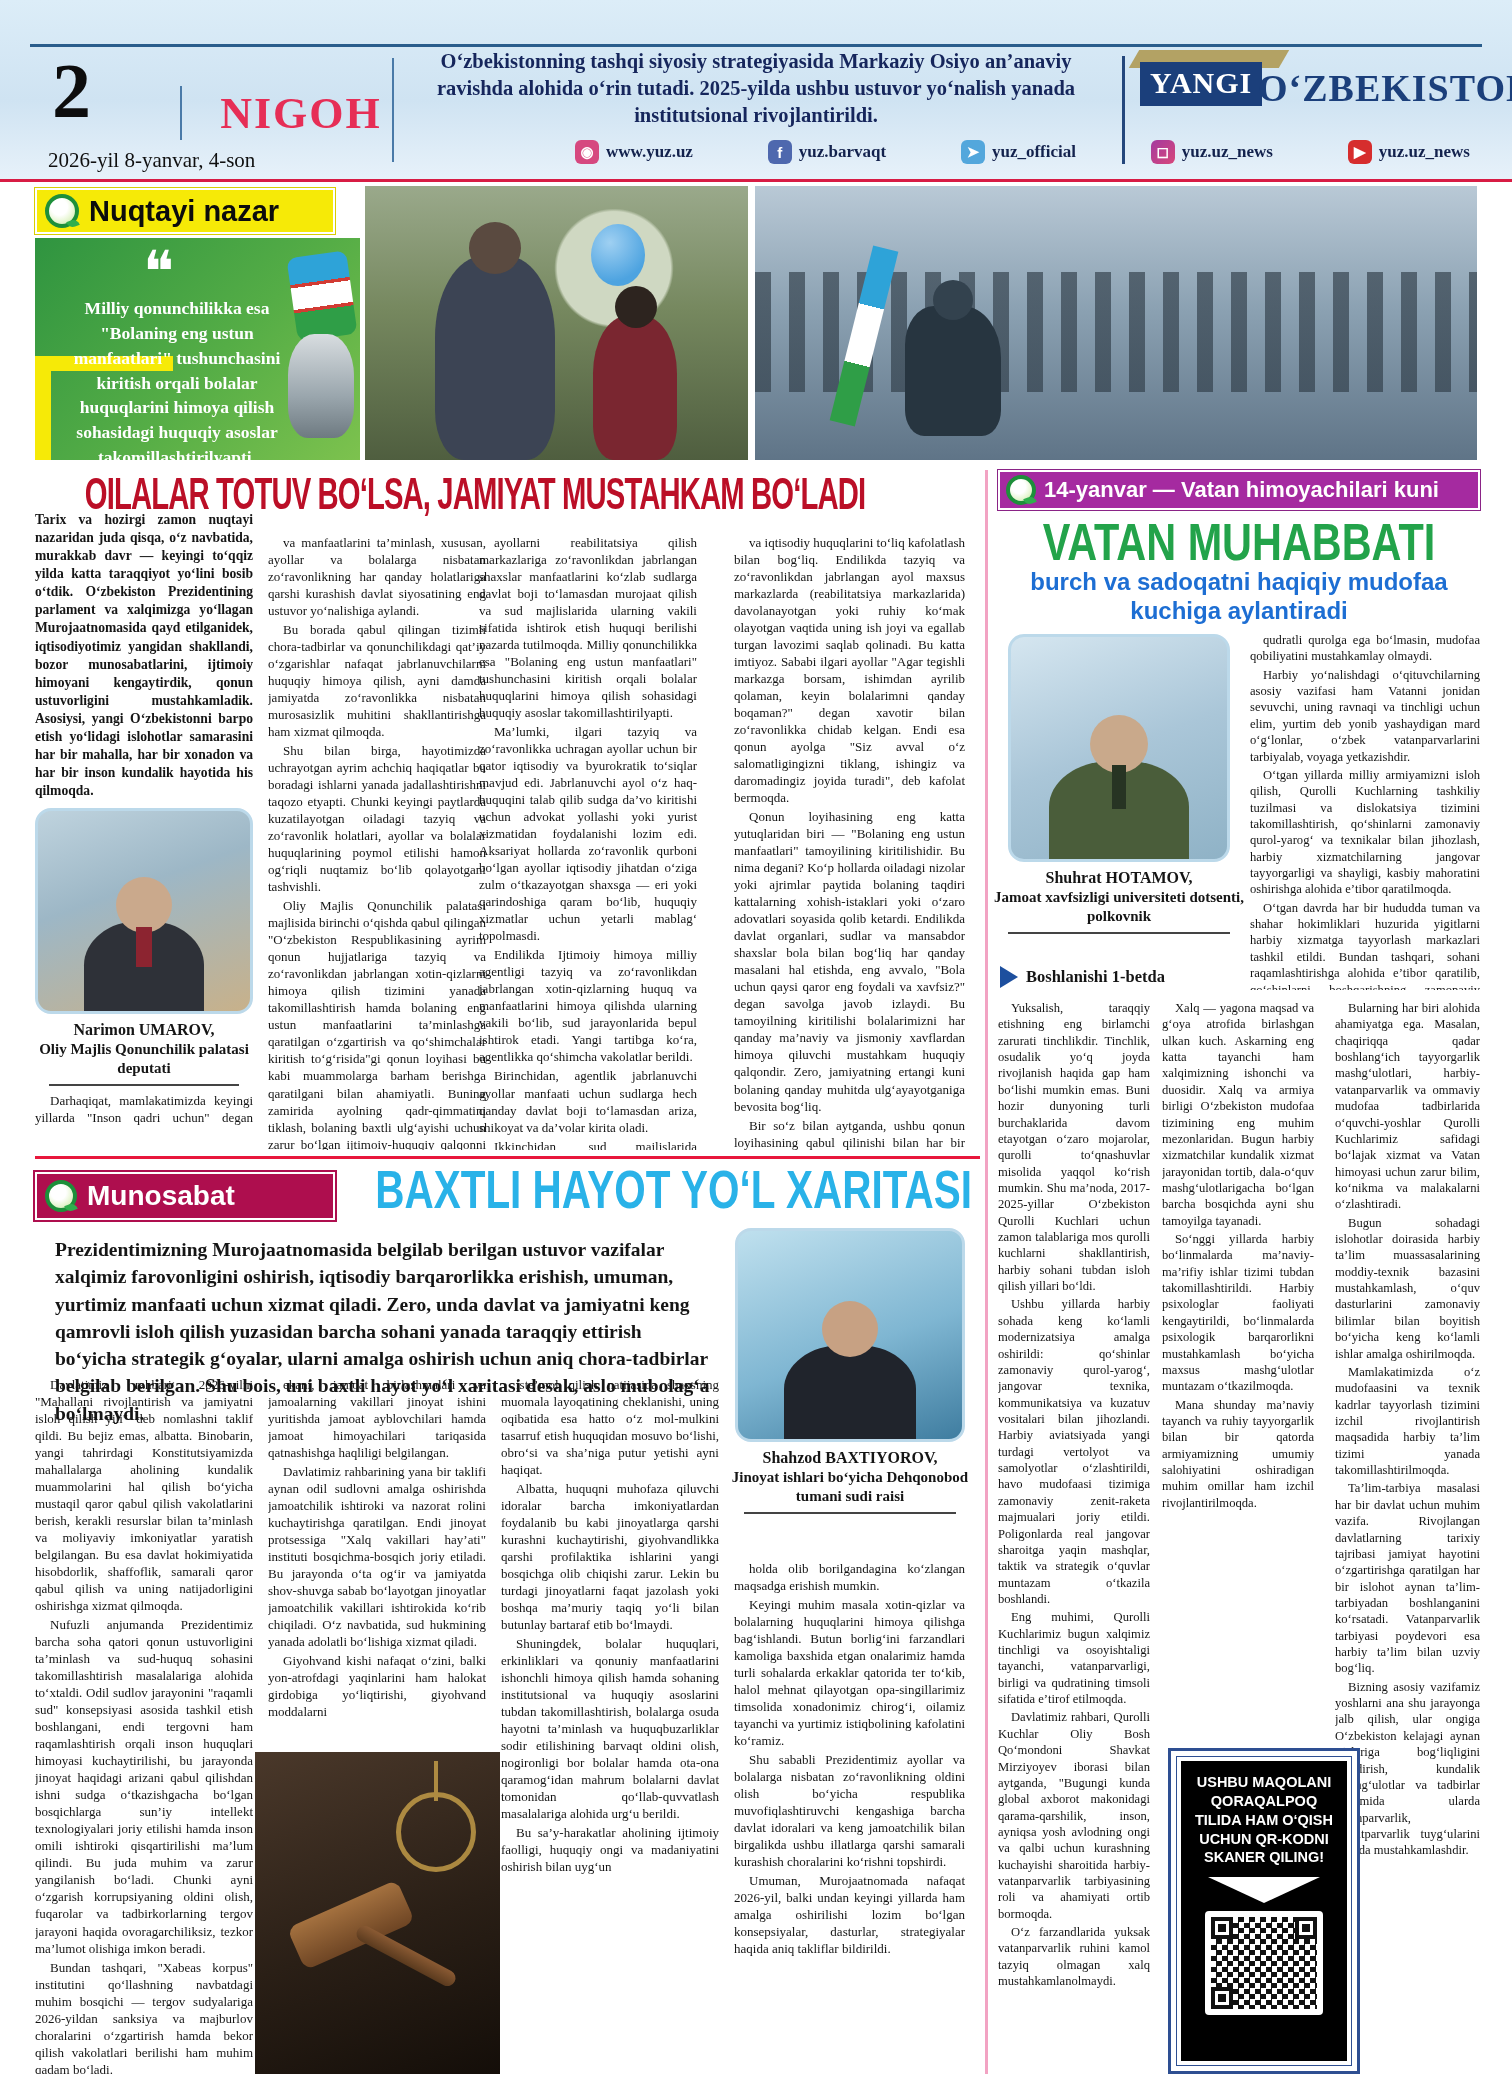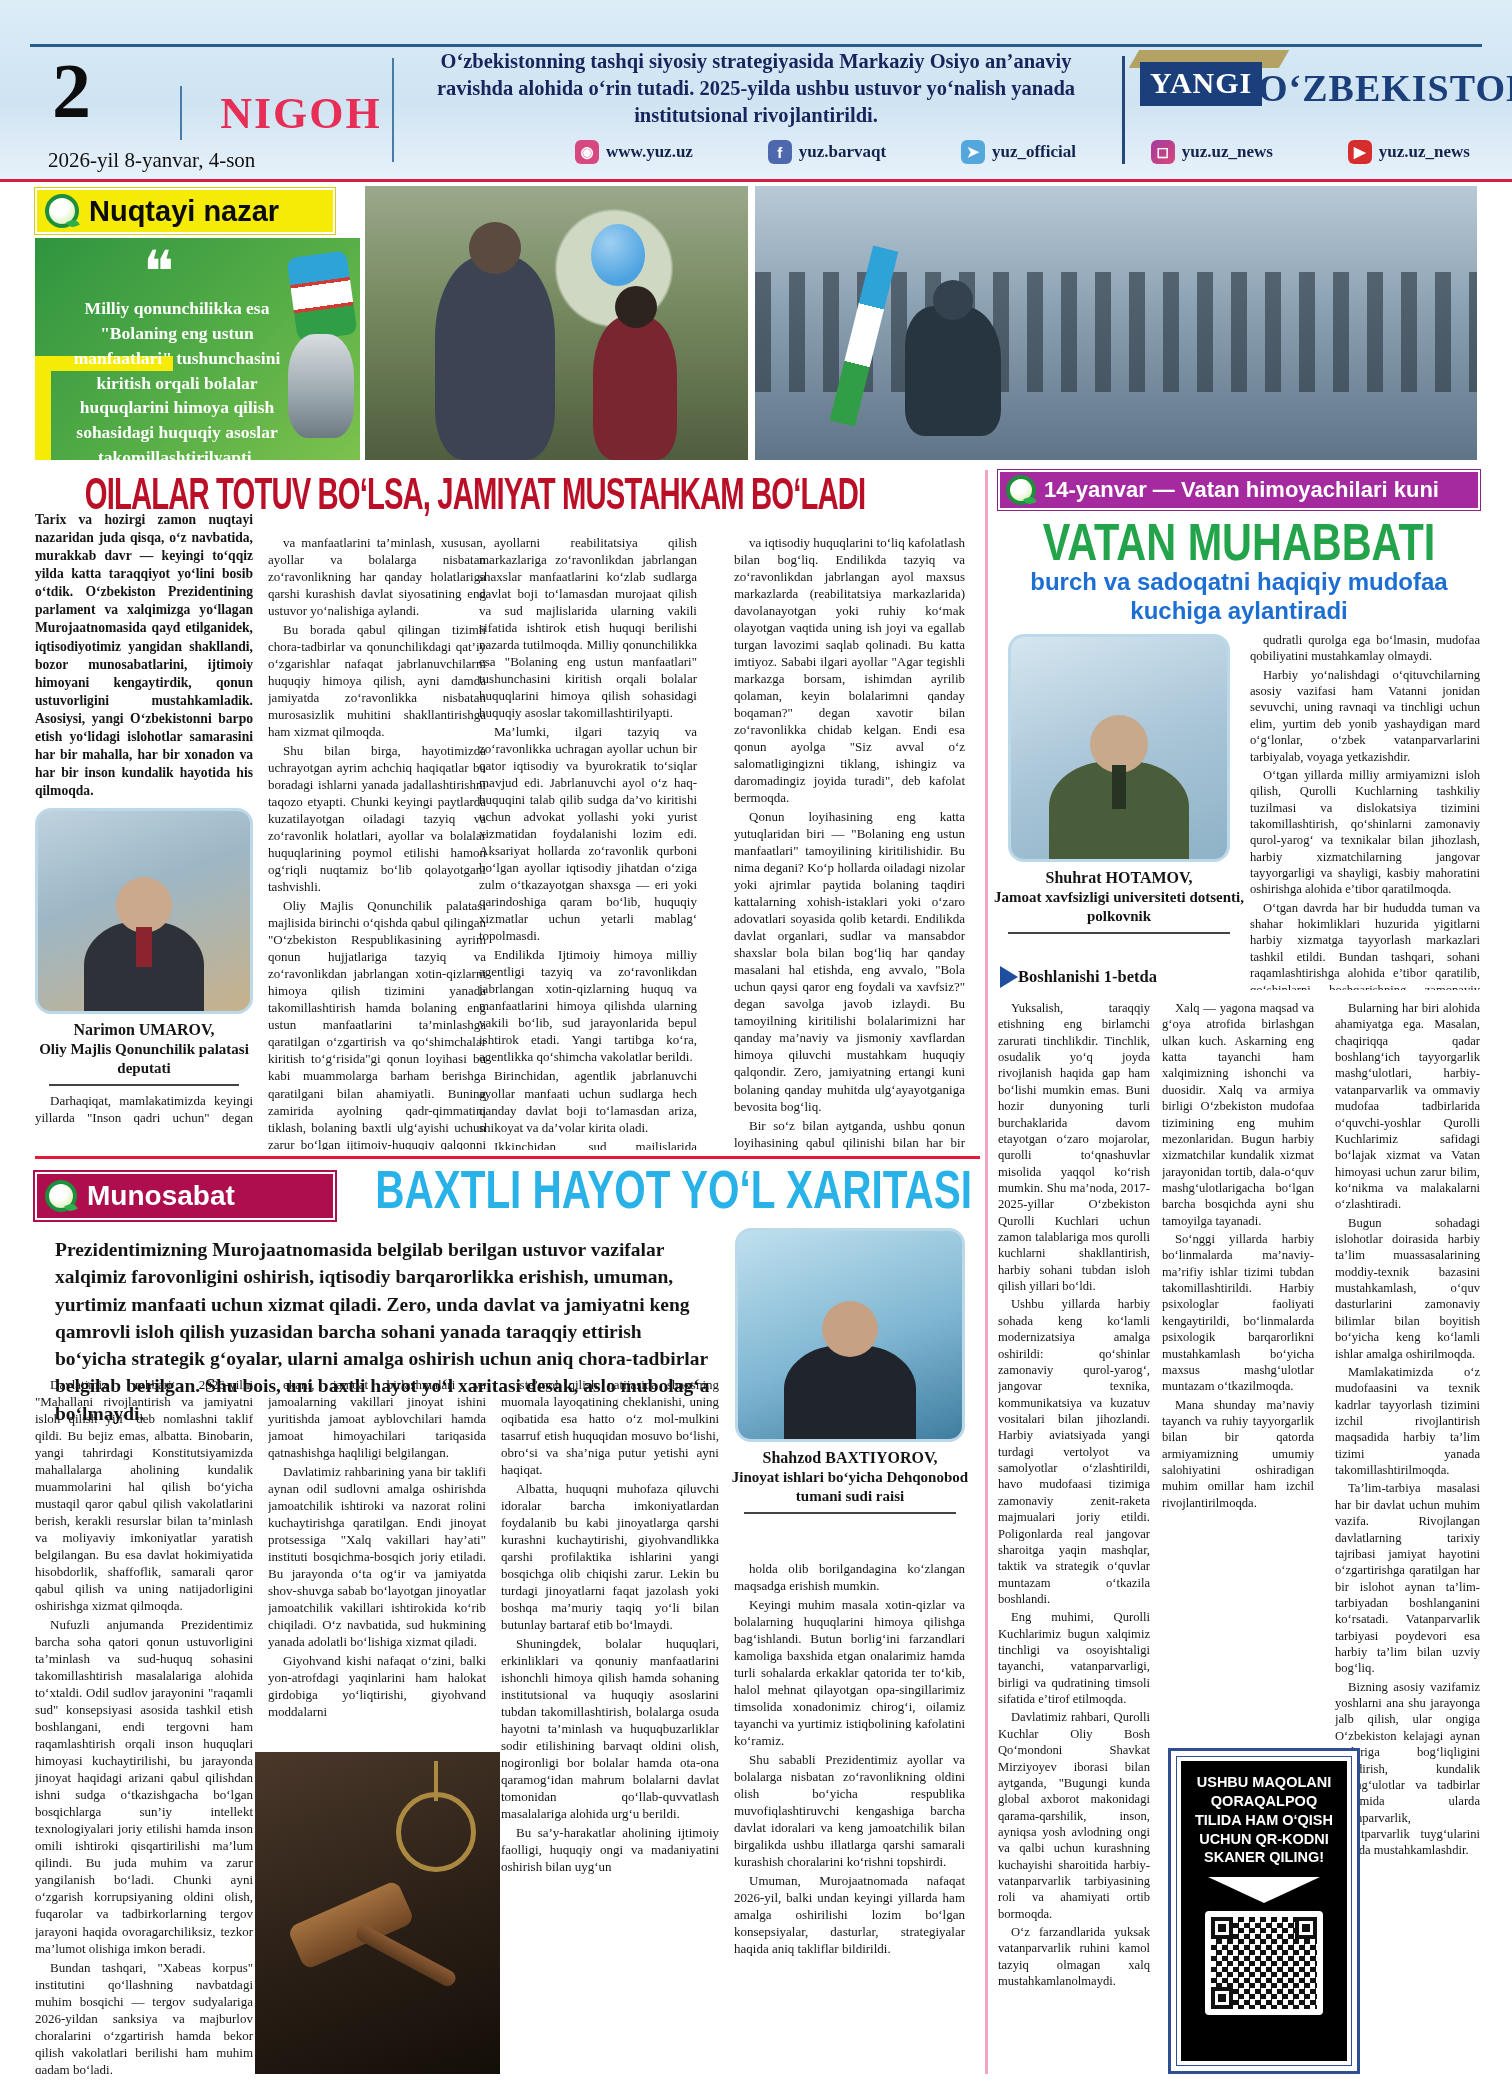--- a/index.html
+++ b/index.html
@@ -112,21 +112,21 @@
     font-family:"Liberation Sans",sans-serif;font-weight:bold;font-size:24px;line-height:1.2;}
   .p-hotamov{left:1008px;top:634px;width:222px;height:228px;position:absolute;
     background:linear-gradient(160deg,#d5e6f0 0%,#aac6d8 50%,#8fb2c6 100%);}
   .uniform{position:absolute;left:50%;bottom:-6px;transform:translateX(-50%);width:140px;height:104px;
     border-radius:44% 44% 0 0;background:#4a5d3a;}
   .uniform::before{content:"";position:absolute;left:50%;top:-46px;transform:translateX(-50%);
     width:58px;height:58px;border-radius:50%;background:#c9a98b;}
   .uniform::after{content:"";position:absolute;left:50%;top:4px;transform:translateX(-50%);
     width:14px;height:44px;background:#273423;}
   .vcap{left:994px;top:868px;width:250px;position:absolute;}
-  .bosh{left:1000px;top:966px;position:absolute;display:flex;align-items:center;}
+  .bosh{left:1000px;top:966px;position:absolute;display:flex;align-items:center;gap:8px;}
   .tri-r{width:0;height:0;border-top:11px solid transparent;border-bottom:11px solid transparent;
     border-left:18px solid #1d4f9e;}
   .bosh .txt{font-weight:bold;font-size:16.5px;}
   .rtop{left:1250px;top:632px;width:230px;height:358px;}
   .rcol{font-size:12.6px;line-height:1.3;text-align:justify;overflow:hidden;}
   .rcol p{margin:0 0 2px;text-indent:13px;}
   .ra{left:998px;top:1000px;width:152px;height:1074px;}
   .rb{left:1162px;top:1000px;width:152px;height:740px;}
   .rc{left:1335px;top:1000px;width:145px;height:1074px;}
 

